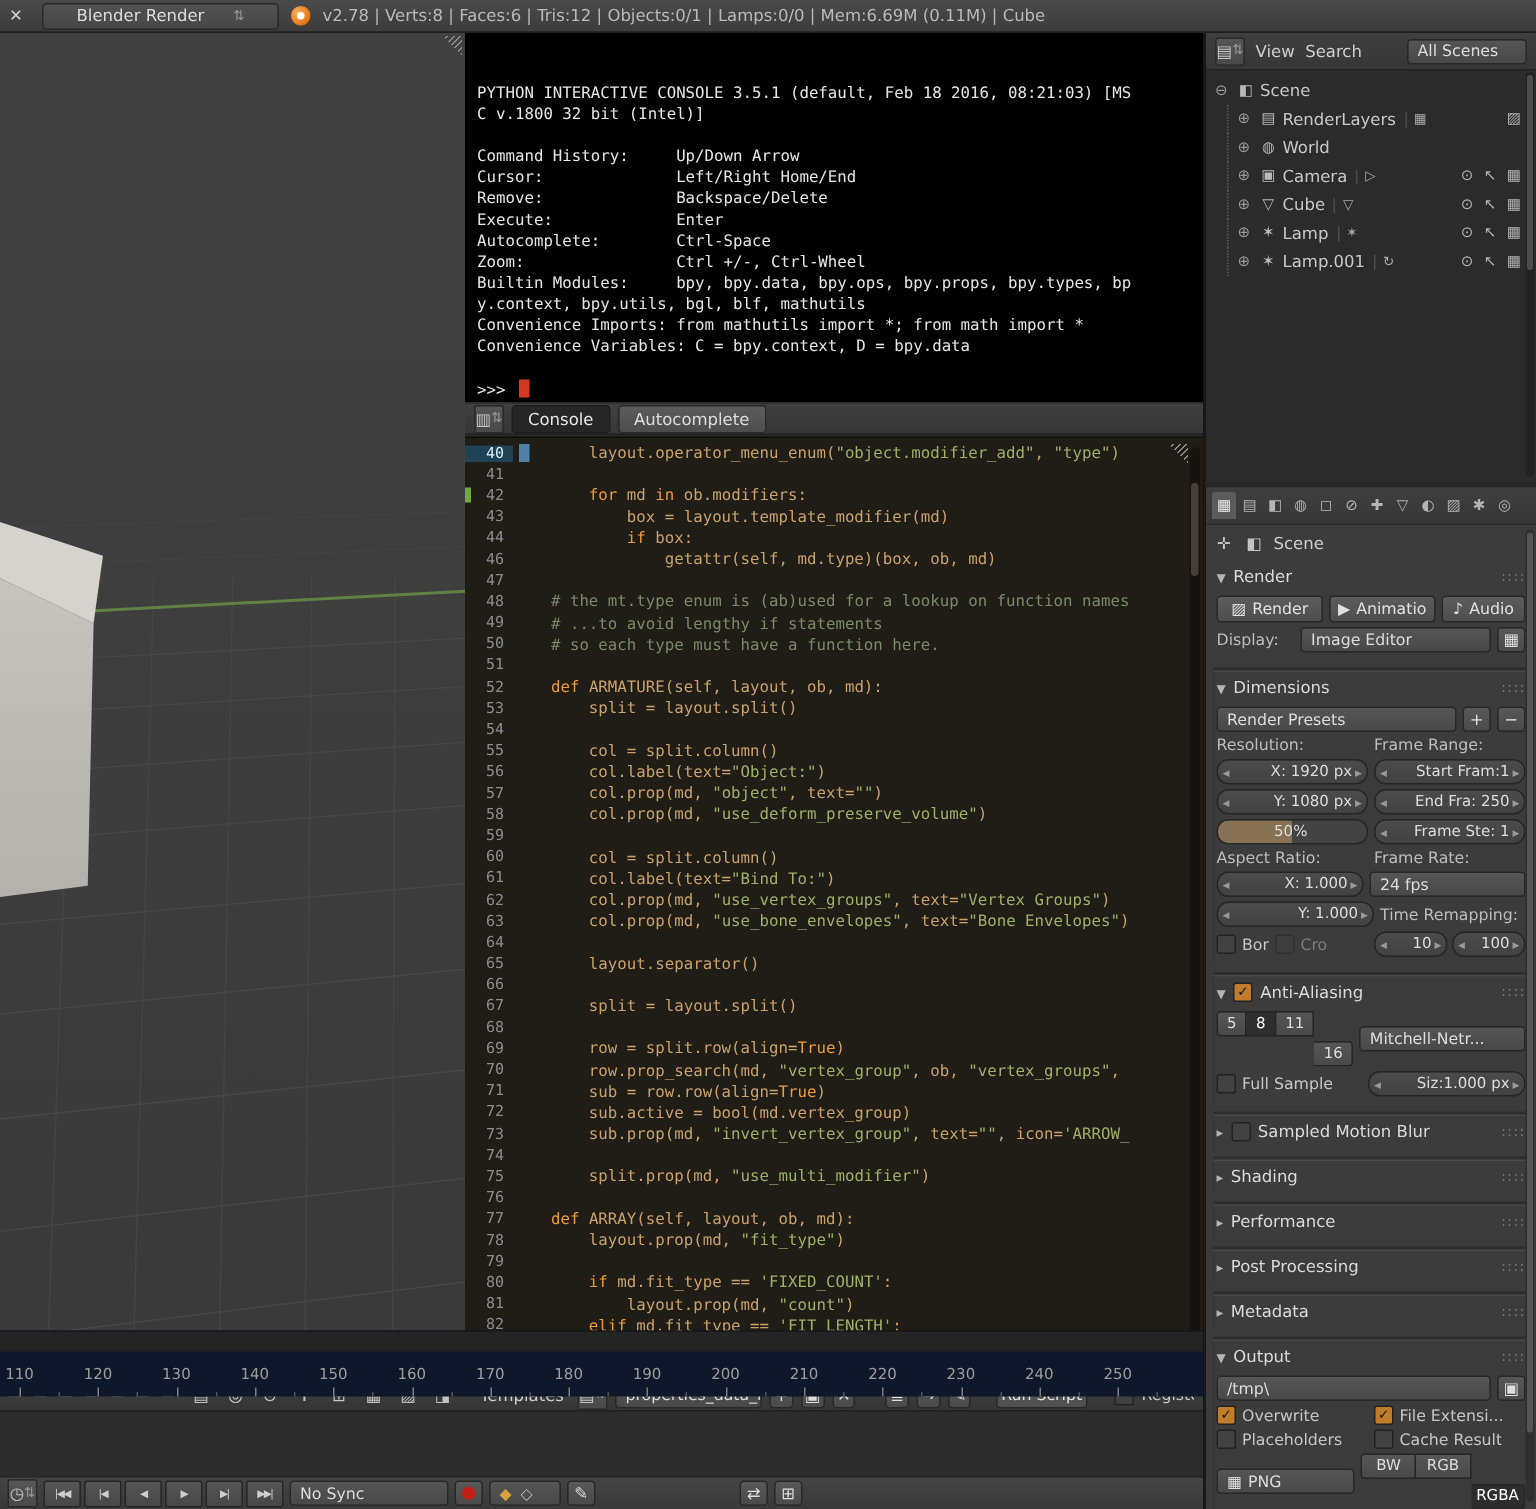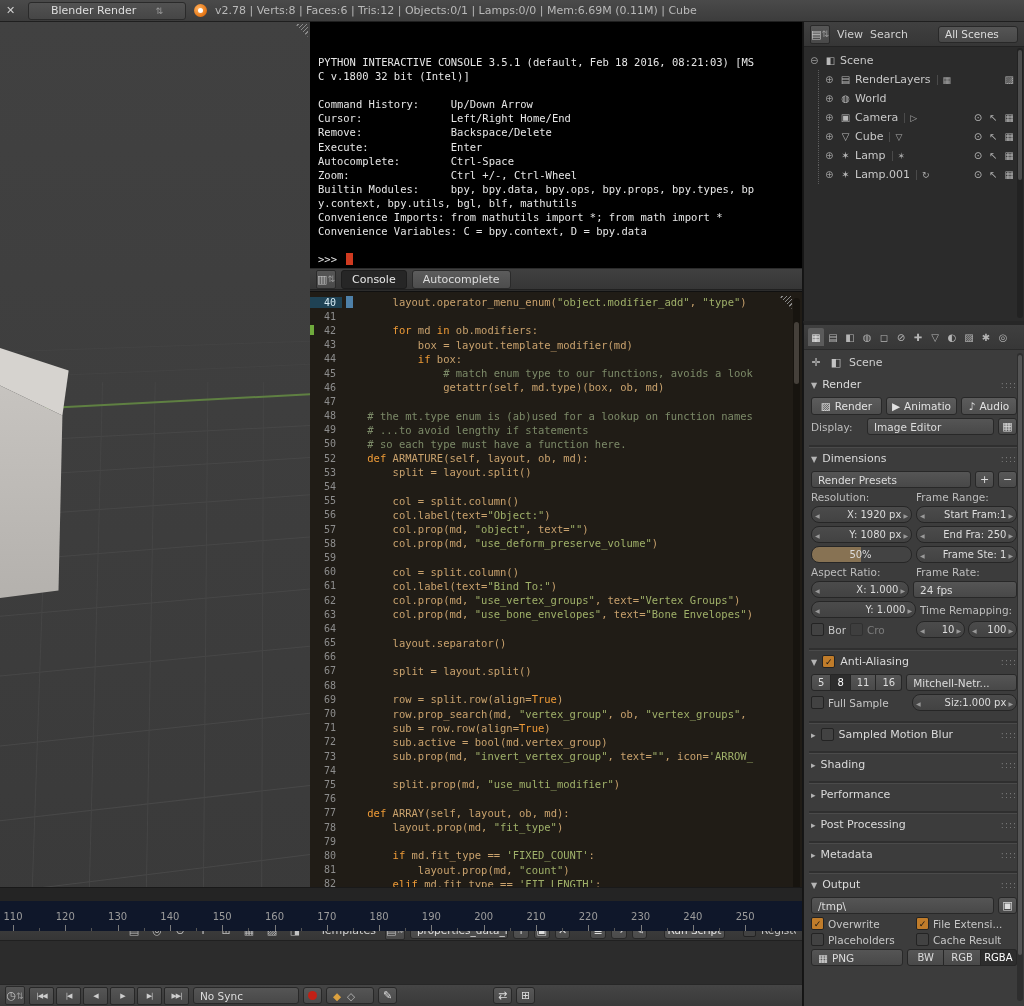--- a/index.html
+++ b/index.html
@@ -139,21 +139,21 @@
     display:flex;align-items:center;color:#dcdcdc;font-size:10px;padding:0 3px;box-sizing:border-box;gap:2px;}
   .nfield .nval{flex:1;text-align:right;padding-left:2px;white-space:nowrap;overflow:hidden;}
   .arr-l::before{content:"◀";font-size:6px;color:#999;}
   .arr-r::before{content:"▶";font-size:6px;color:#999;}
   .nfield.slider{background:linear-gradient(90deg,#877253 0 50%,#434343 50% 100%);}
   .nfield.slider .nval{text-align:center;padding-right:4px;}
   .seg{display:flex;}
   .seg .cell{height:17px;background:linear-gradient(#565656,#494949);border:1px solid #262626;border-left:none;
     color:#ddd;font-size:10px;display:flex;align-items:center;justify-content:center;padding:0 6px;box-sizing:border-box;}
   .seg .cell:first-child{border-left:1px solid #262626;border-radius:3px 0 0 3px;}
-  .seg .cell:last-child{border-radius:0 3px 3px 0;}
+  .seg .cell:last-child{border-radius:0 3px 3px 0;margin-top:20px;}
   .seg .cell.active{background:#2d2d2d;color:#fff;}
   .dim{opacity:.45;}
   #props-scroll{position:absolute;right:1px;top:28px;width:6px;height:648px;background:#2e2e2e;border-radius:3px;}
   #props-scroll .thumb{position:absolute;left:1px;top:2px;width:4px;height:600px;background:#555;border-radius:2px;}
 
   #vdiv{position:absolute;left:802px;top:22px;width:1px;height:984px;background:#141414;}
 </style>
 </head>
 <body>
 
@@ -262,42 +262,42 @@
         </div>
         <div class="cline">
           <span class="ln">43</span>
           <span class="ct">            box = layout.template_modifier(md)</span>
         </div>
         <div class="cline">
           <span class="ln">44</span>
           <span class="ct">            <span class="tok-kw">if</span> box:</span>
         </div>
         <div class="cline">
-          <span class="ln">45</span>
-          <span class="ct">                <span class="tok-cmt"># match enum type to our functions, avoids a look</span></span>
-        </div>
-        <div class="cline">
           <span class="ln">46</span>
           <span class="ct">                getattr(self, md.type)(box, ob, md)</span>
         </div>
         <div class="cline">
           <span class="ln">47</span>
           <span class="ct"></span>
         </div>
         <div class="cline">
           <span class="ln">48</span>
           <span class="ct">    <span class="tok-cmt"># the mt.type enum is (ab)used for a lookup on function names</span></span>
         </div>
         <div class="cline">
           <span class="ln">49</span>
           <span class="ct">    <span class="tok-cmt"># ...to avoid lengthy if statements</span></span>
         </div>
         <div class="cline">
           <span class="ln">50</span>
           <span class="ct">    <span class="tok-cmt"># so each type must have a function here.</span></span>
+        </div>
+        <div class="cline">
+          <span class="ln">51</span>
+          <span class="ct"></span>
         </div>
         <div class="cline">
           <span class="ln">52</span>
           <span class="ct">    <span class="tok-kw">def</span> ARMATURE(self, layout, ob, md):</span>
         </div>
         <div class="cline">
           <span class="ln">53</span>
           <span class="ct">        split = layout.split()</span>
         </div>
         <div class="cline">

